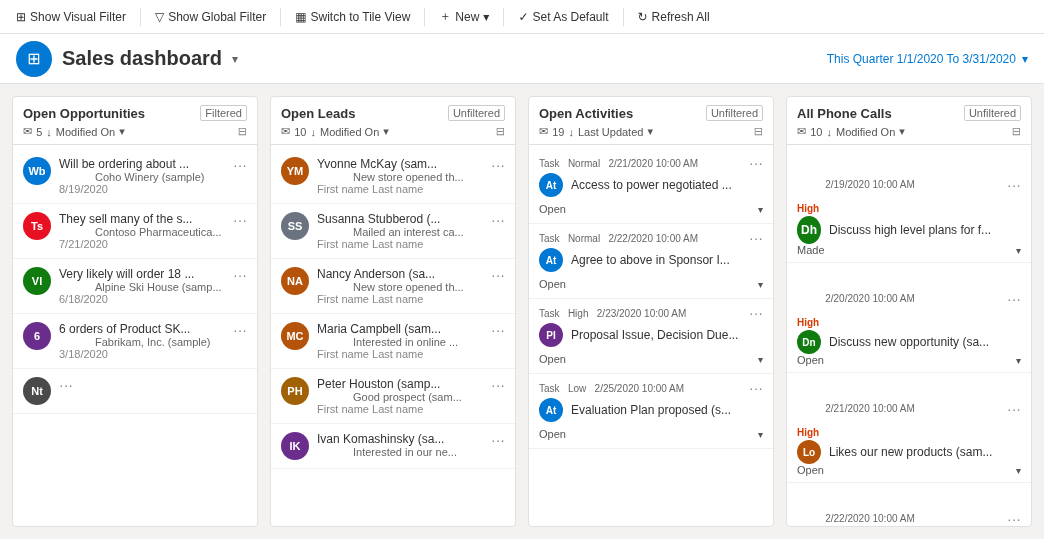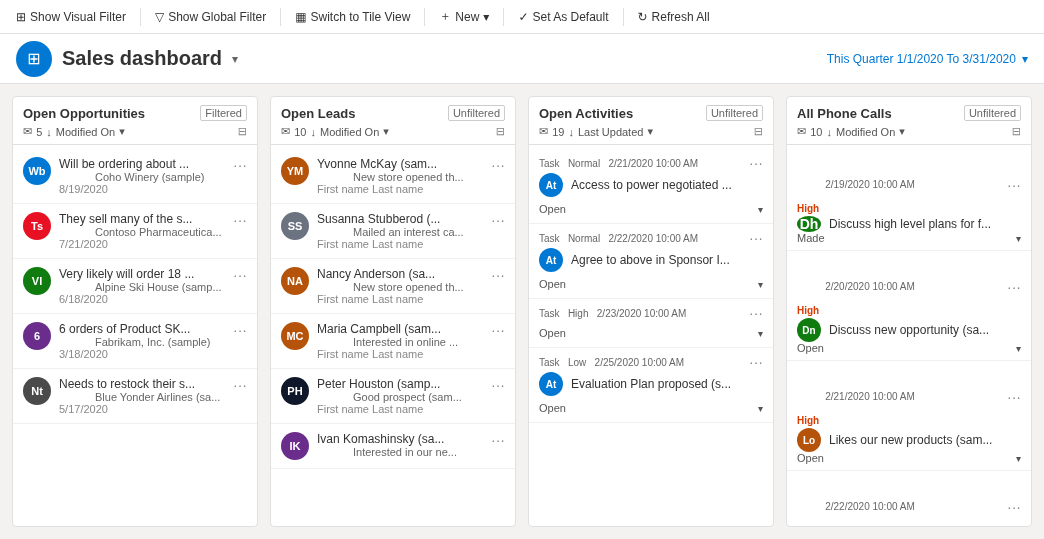--- a/index.html
+++ b/index.html
@@ -197,25 +197,20 @@
           <div class="avatar" style="background: rgb(107, 45, 139);">6</div>
           <div class="card-content">
             <div class="card-title">6 orders of Product SK...</div>
             <div class="card-sub">Fabrikam, Inc. (sample)</div>
             <div class="card-date">3/18/2020</div>
           </div>
           <span class="card-more">···</span>
         </div>
         <div class="card">
           <div class="avatar" style="background: rgb(74, 74, 74);">Nt</div>
-          <div class="card-content">
-            <div class="card-title">Needs to restock their s...</div>
-            <div class="card-sub">Blue Yonder Airlines (sa...</div>
-            <div class="card-date">5/17/2020</div>
-          </div>
           <span class="card-more">···</span>
         </div>
       </div>
     </div>
     <div class="column">
       <div class="col-header">
         <div class="col-title-row">
           <span class="col-title">Open Leads</span>
           <span class="col-badge">Unfiltered</span>
         </div>
@@ -263,21 +258,21 @@
         <div class="card">
           <div class="avatar" style="background: rgb(180, 83, 9);">MC</div>
           <div class="card-content">
             <div class="card-title">Maria Campbell (sam...</div>
             <div class="card-sub">Interested in online ...</div>
             <div class="card-meta">First name Last name</div>
           </div>
           <span class="card-more">···</span>
         </div>
         <div class="card">
-          <div class="avatar" style="background: #0f172a;">PH</div>
+          <div class="avatar" style="background: #a16207;">PH</div>
           <div class="card-content">
             <div class="card-title">Peter Houston (samp...</div>
             <div class="card-sub">Good prospect (sam...</div>
             <div class="card-meta">First name Last name</div>
           </div>
           <span class="card-more">···</span>
         </div>
         <div class="card">
           <div class="avatar" style="background: rgb(107, 45, 139);">IK</div>
           <div class="card-content">
@@ -335,20 +330,24 @@
         <div class="activity-status">
           <span class="status-text">Open</span>
           <span class="chevron-down">▾</span>
         </div>
       </div>
         <div class="activity-card">
         <div class="activity-header">
           <span class="activity-tag">Task &nbsp; High &nbsp; 2/23/2020 10:00 AM</span>
           <span class="activity-more">···</span>
         </div>
+        <div class="activity-row">
+          <div class="avatar" style="background:#6b2d8b;width:24px;height:24px;font-size:10px">PI</div>
+          <span class="activity-desc">Proposal Issue, Decision Due...</span>
+        </div>
         <div class="activity-status">
           <span class="status-text">Open</span>
           <span class="chevron-down">▾</span>
         </div>
       </div>
         <div class="activity-card">
         <div class="activity-header">
           <span class="activity-tag">Task &nbsp; Low &nbsp; 2/25/2020 10:00 AM</span>
           <span class="activity-more">···</span>
         </div>
@@ -385,21 +384,21 @@
       <div class="col-body">
         <div class="phone-card">
         <div class="phone-header">
           <div style="display:flex;align-items:center;gap:6px">
             <span class="phone-priority high">High</span>
             <span class="phone-time">2/19/2020 10:00 AM</span>
           </div>
           <span class="activity-more">···</span>
         </div>
         <div class="phone-row">
-          <div class="avatar" style="background:#107c10;width:24px;height:16px;font-size:14px">Dh</div>
+          <div class="avatar" style="background:#107c10;width:24px;height:28px;font-size:12px">Dh</div>
           <span class="phone-desc">Discuss high level plans for f...</span>
         </div>
         <div class="phone-status">
           <span class="phone-status-made">Made</span>
           <span class="chevron-down">▾</span>
         </div>
       </div>
         <div class="phone-card">
         <div class="phone-header">
           <div style="display:flex;align-items:center;gap:6px">

